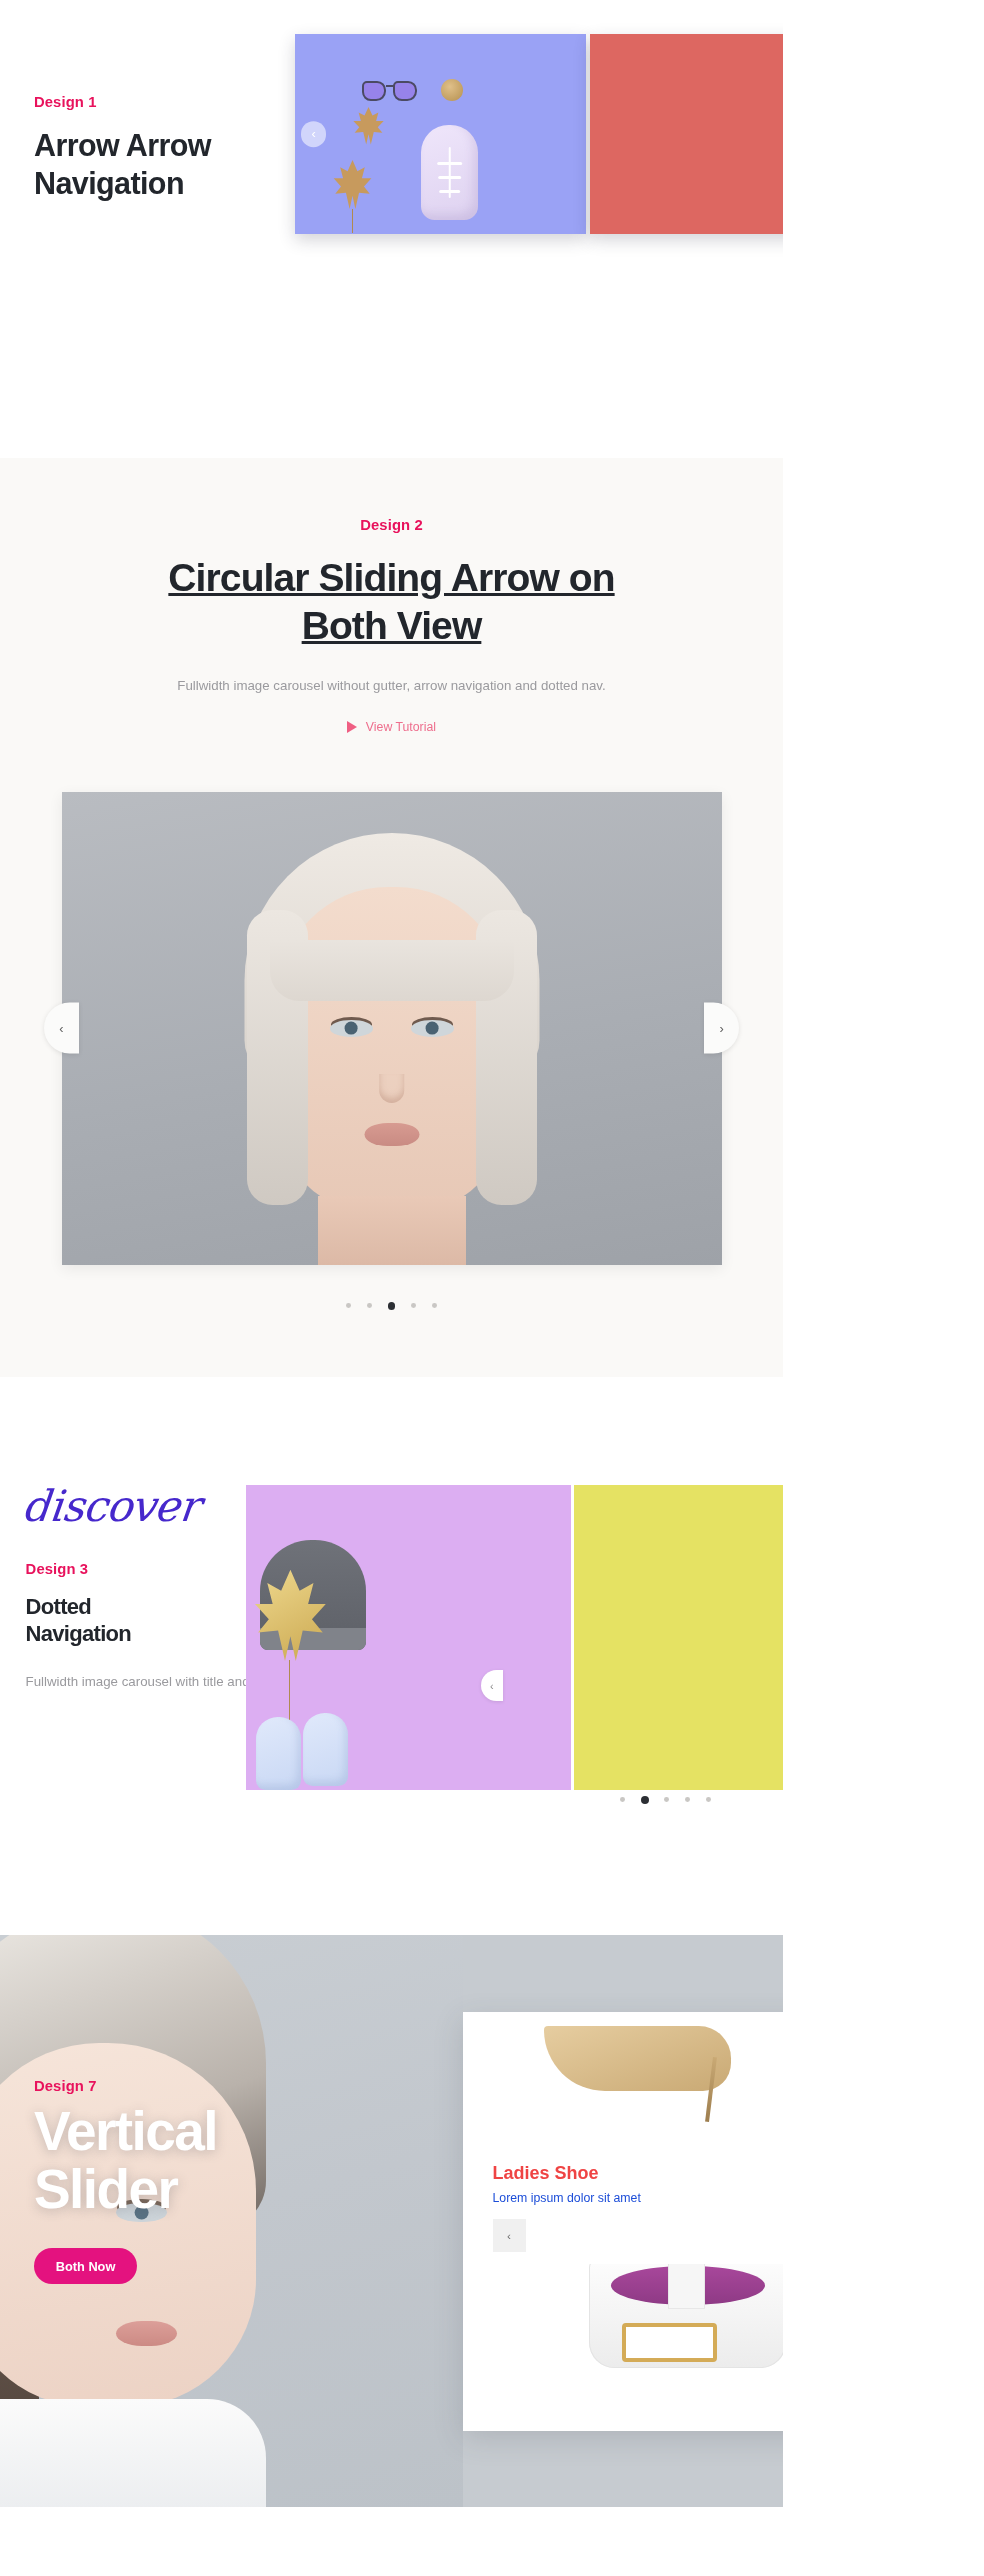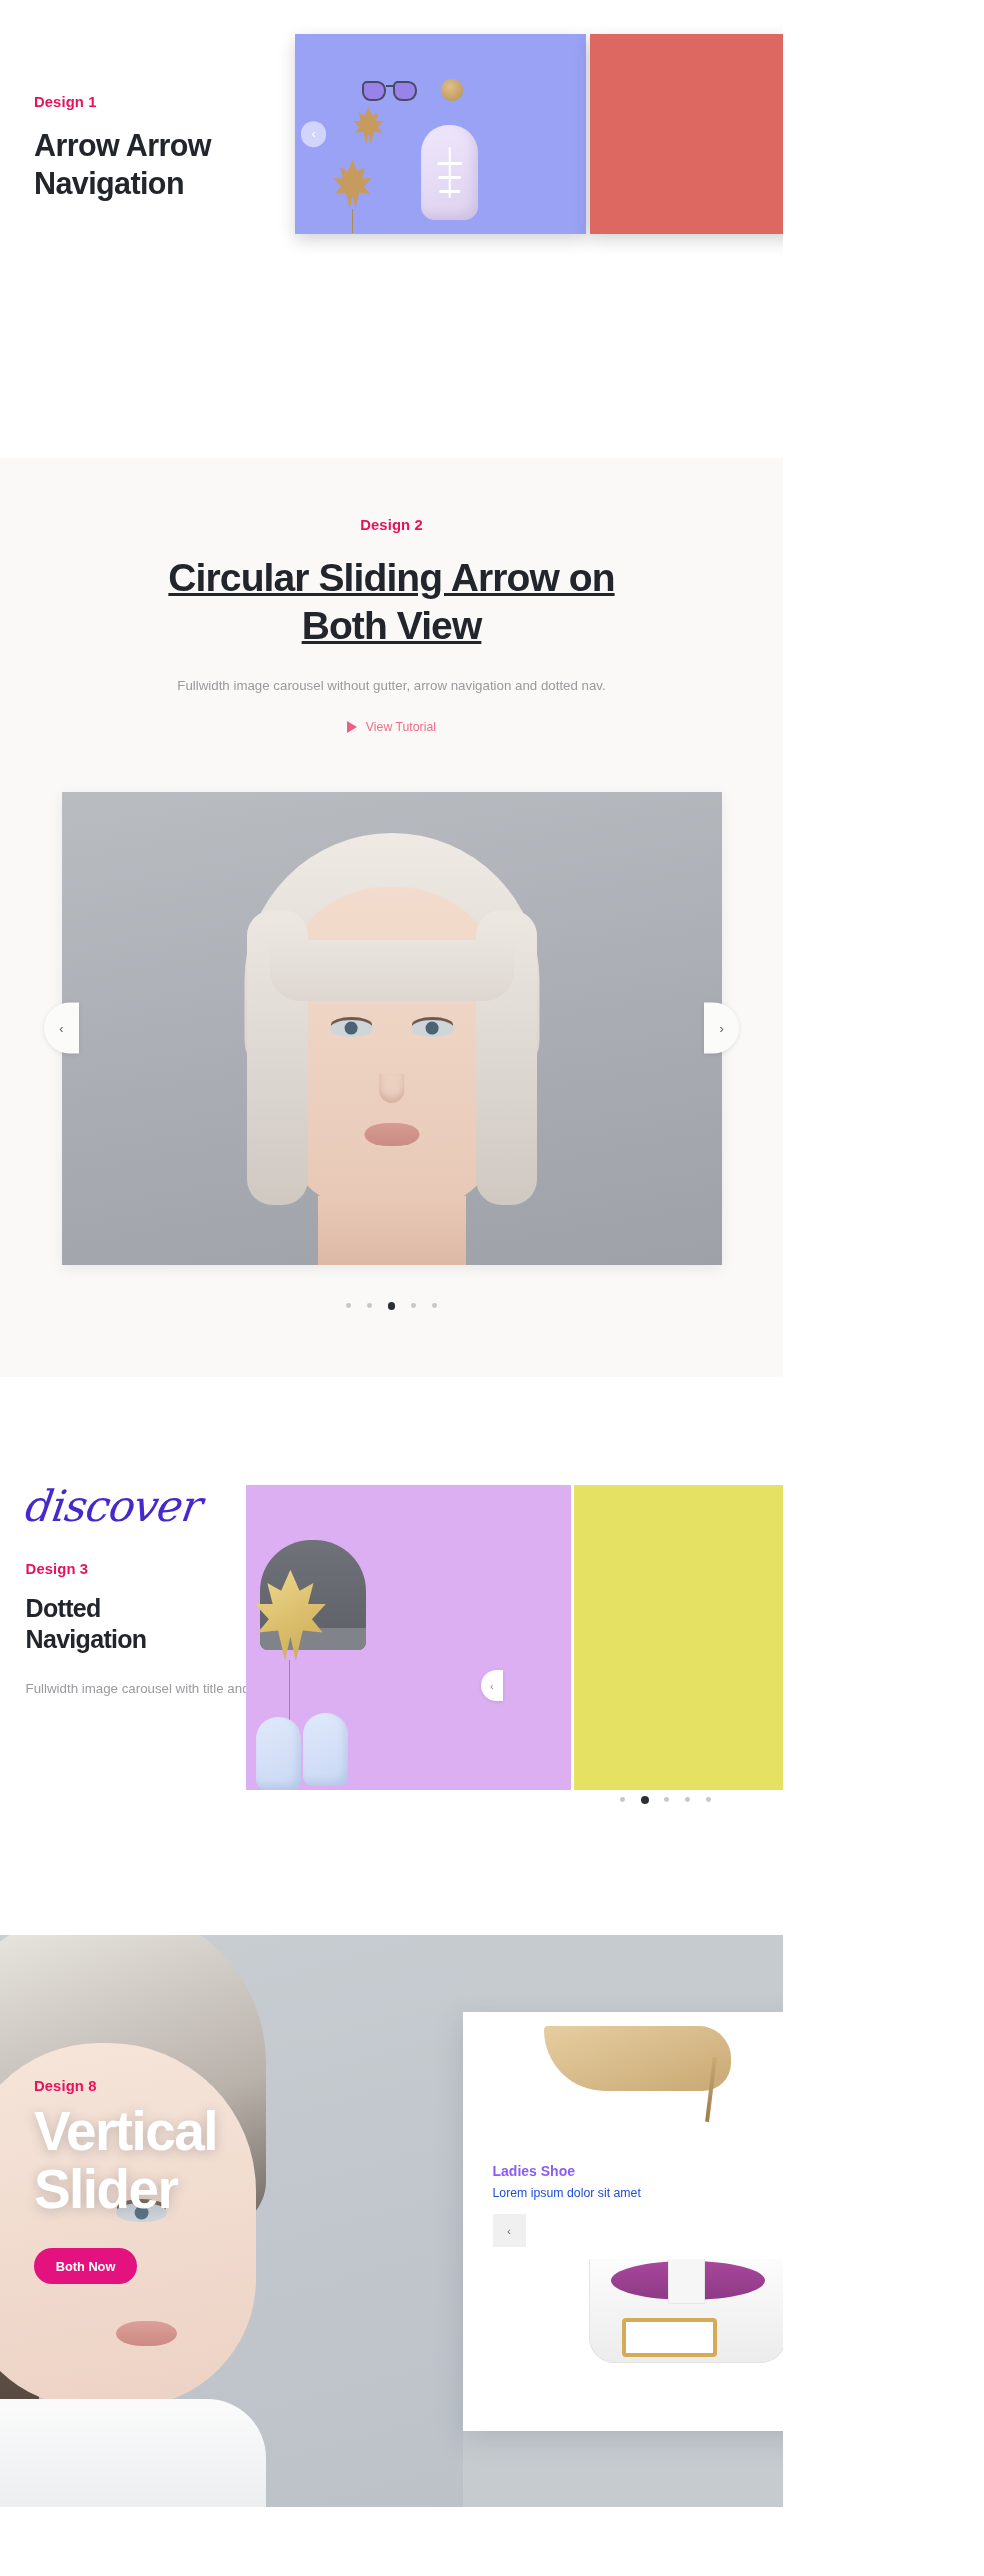--- a/index.html
+++ b/index.html
@@ -308,21 +308,21 @@
     font-family:"DejaVu Serif", serif;
     font-style:italic;
     font-size:43px;
     color:#4628cc;
     letter-spacing:-1px;
     line-height:1;
     transform:skewX(-9deg);
     margin-bottom:33px;
   }
   .sec3-copy .eyebrow { margin-bottom:15.8px; }
-  .sec3-copy .h-big { font-size:25px; letter-spacing:-0.7px; line-height:1.24; }
+  .sec3-copy .h-big { font-size:22px; letter-spacing:-0.7px; line-height:1.24; }
   .sec3-copy .desc { margin-top:23.6px; }
 
   .sec3-carousel {
     position:absolute; left:246px; top:108px;
     width:748px; height:305px;
     display:flex; gap:3px;
   }
   .sec3-slide {
     width:194px; height:305px;
     position:relative; overflow:hidden; flex:0 0 auto;
@@ -418,21 +418,21 @@
     background:linear-gradient(160deg,#e6cda0,#c9a974);
     border-radius:5.9px 47px 41px 89px;
   }
   .heel-spike {
     position:absolute; left:246px; top:45px;
     width:3.9px;height:65px;
     background:linear-gradient(180deg,#c9a974,#9d7e4f);
     transform:rotate(7deg);
   }
   .card-body { padding:21.7px 29.5px 0; }
-  .card-title { font-size:14px; font-weight:700; color:#8b5cf6; }
+  .card-title { font-size:18px; font-weight:700; color:#ef4444; }
   .card-sub { font-size:12.3px; color:#1d4ed8; margin-top:6.9px; }
   .card-navs { position:relative; height:45px; margin-top:13.8px; }
   .sq-btn {
     position:absolute; top:0; width:33px; height:33px;
     background:#f0f0f0; border:none; cursor:pointer;
     color:#6d6d6d; font-size:11.8px;
     display:flex;align-items:center;justify-content:center;
     font-family:"Liberation Sans", sans-serif;
   }
   .sq-btn.l { left:0; }
@@ -609,21 +609,21 @@
     <div class="sec4-portrait">
       <div class="p2-hair"></div>
       <div class="p2-dark"></div>
       <div class="p2-face"></div>
       <div class="p2-eye"></div>
       <div class="p2-lips"></div>
       <div class="p2-collar"></div>
     </div>
 
     <div class="sec4-overlay">
-      <div class="eyebrow">Design 8</div>
+      <div class="eyebrow">Design 7</div>
       <h2 class="vert-title">
         <span>Vertical</span><br>
         <span>Slider</span>
       </h2>
       <button class="shop-now">Both Now</button>
     </div>
 
     <div class="sec4-card">
       <div class="card-img-top">
         <div class="heel"></div>

